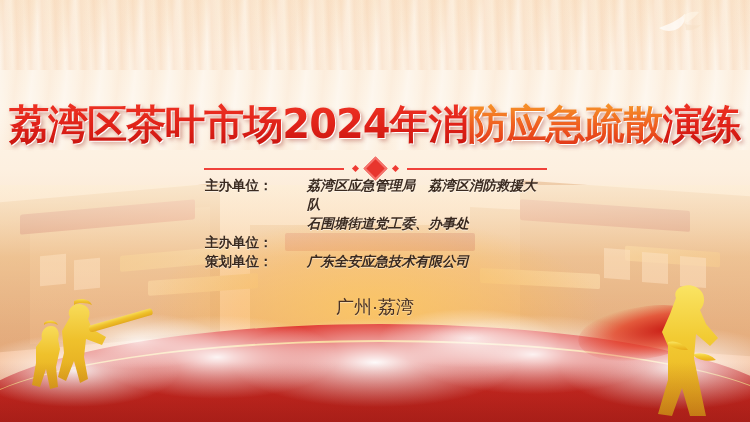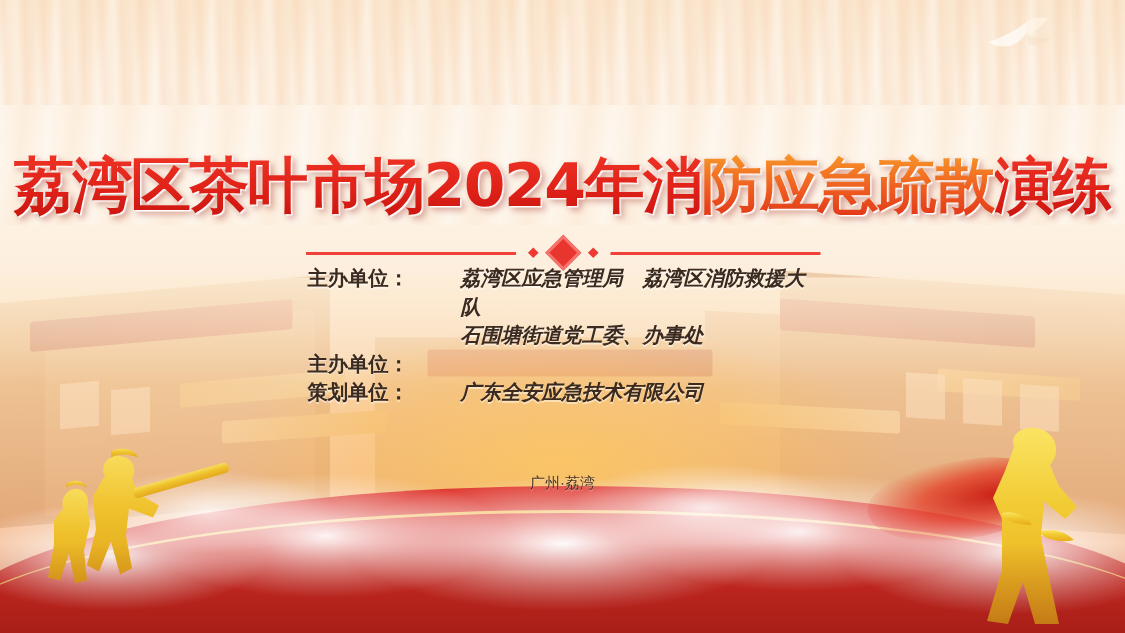--- a/index.html
+++ b/index.html
@@ -205,23 +205,22 @@
   }
   .orgrow{display:flex;justify-content:center;}
   .orginner{display:flex;width:340px;text-align:left;gap:20px;}
   .orglabel{width:82px;flex:none;}
   .orgvalue{flex:1;font-style:italic;}
 
   
   .footer{
     position:absolute;left:0;right:0;top:296px;
     text-align:center;color:#4a3224;
-    font-size:10px;line-height:22px;font-weight:400;
+    font-size:18px;line-height:22px;font-weight:400;
     text-shadow:0 1px 1px rgba(255,255,255,.45);
-    margin-top:16px;
   }
 </style>
 </head>
 <body>
 
 <div class="poster">
 
   <div class="bg-sky"></div>
   <div class="bg-streaks"></div>
   <div class="bg-streaks2"></div>

